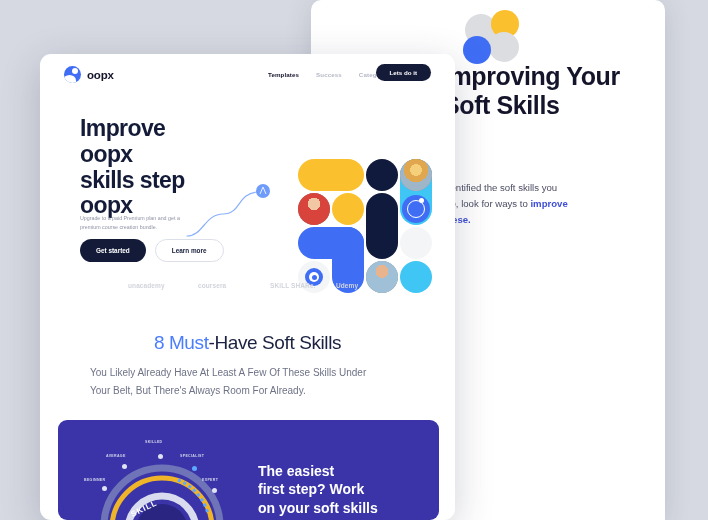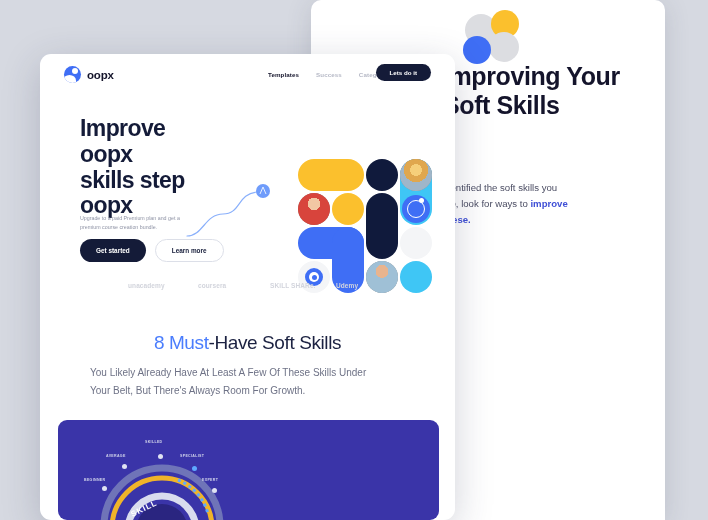--- a/index.html
+++ b/index.html
@@ -222,21 +222,21 @@
       <div class="lg lg-co">coursera</div>
       <div class="lg lg-sk">SKiLL SHARe.</div>
       <div class="lg lg-ud">Udemy</div>
     </div>
 
     <div class="sect-h">
       <em>8 Must</em><span>-Have Soft Skills</span>
     </div>
     <div class="sect-p">
       <span>You Likely Already Have At Least A Few Of These Skills Under</span><br>
-      <span>Your Belt, But There's Always Room For Growth.</span>
+      <span>Your Belt, But There's Always Room For Already.</span>
     </div>
 
     <div class="purple-card">
       <div class="gauge">
         <svg viewBox="0 0 160 120" style="position:absolute;inset:0;width:100%;height:100%;">
           <path d="M22 96 A58 58 0 0 1 138 96" fill="none" stroke="#6f74b8" stroke-width="7" stroke-linecap="round"></path>
           <path d="M30 98 A50 50 0 0 1 130 98" fill="none" stroke="#f0b429" stroke-width="5"></path>
           <path d="M96 50 A50 50 0 0 1 126 84" fill="none" stroke="#5fa8ff" stroke-width="3" stroke-dasharray="3 3"></path>
           <circle cx="80" cy="100" r="34" fill="none" stroke="#d9dcee" stroke-width="7"></circle>
           <circle cx="80" cy="100" r="26" fill="#2a2580"></circle>
@@ -247,16 +247,21 @@
         <span class="lbl" style="left:63px;top:10px;">SKILLED</span>
         <span class="lbl" style="left:98px;top:24px;">SPECIALIST</span>
         <span class="lbl" style="left:120px;top:48px;">EXPERT</span>
         <span class="dot" style="left:20px;top:56px;"></span>
         <span class="dot" style="left:40px;top:34px;"></span>
         <span class="dot" style="left:76px;top:24px;"></span>
         <span class="dot" style="left:110px;top:36px;background:#5fa8ff;"></span>
         <span class="dot" style="left:130px;top:58px;"></span>
         <span class="skillw">SKILL</span>
       </div>
+      <div class="pc-title">
+        <span>The easiest</span><br>
+        <span>first step? Work</span><br>
+        <span>on your soft skills</span>
+      </div>
     </div>
 
   </div>
 </div>
 
 </body></html>

